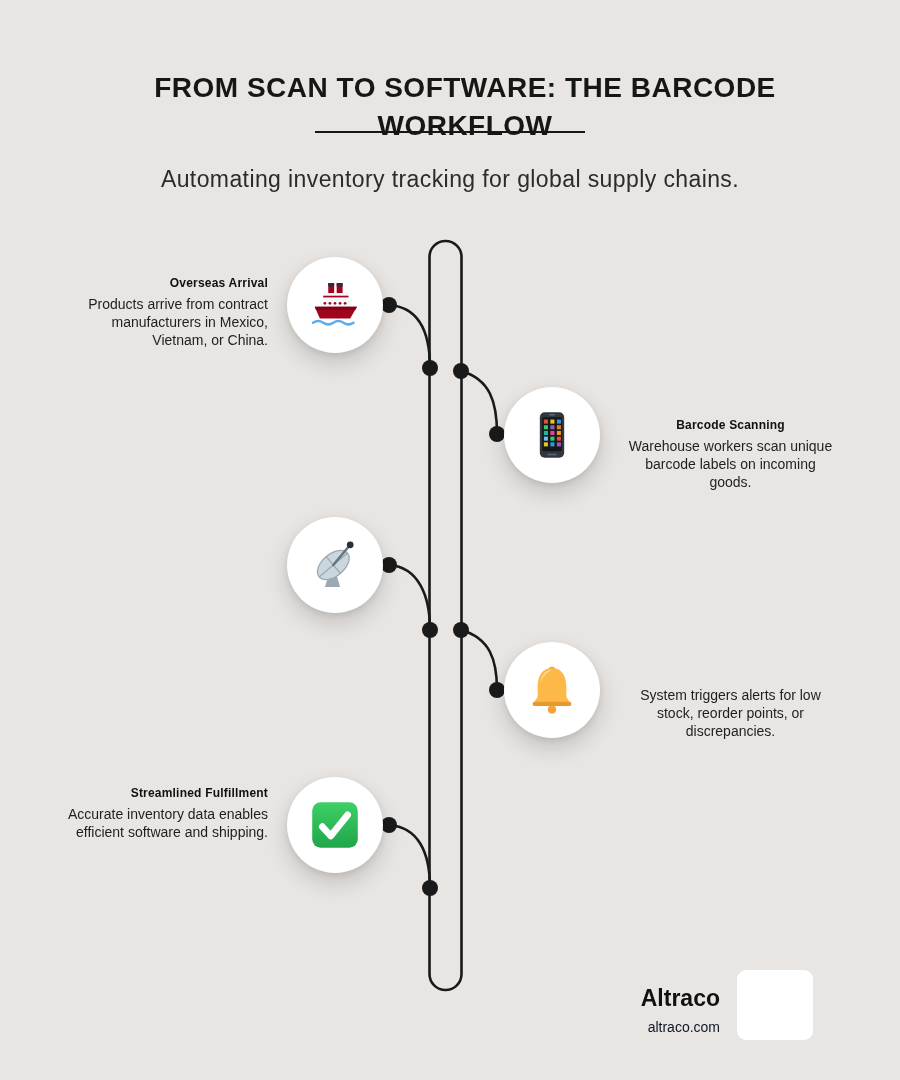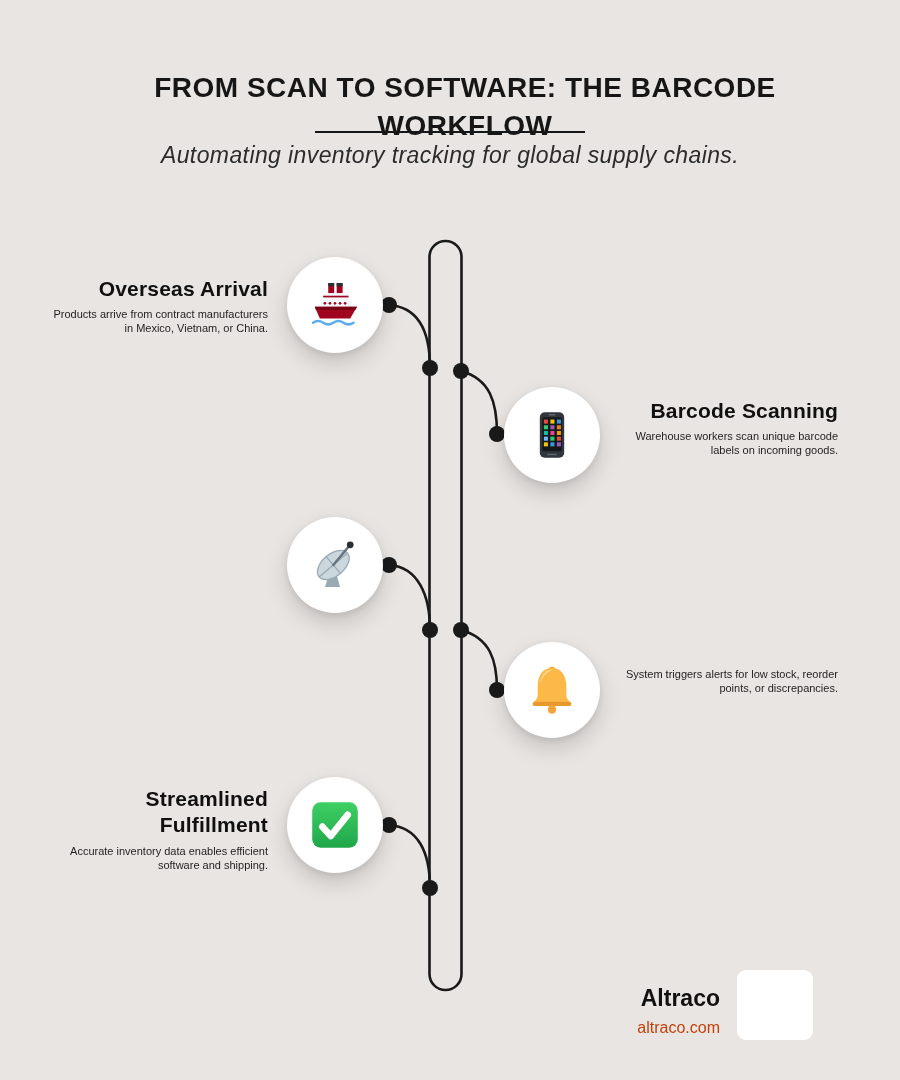--- a/index.html
+++ b/index.html
@@ -16,48 +16,48 @@
     position:absolute;top:54px;left:100px;width:700px;
     margin:15px;text-align:center;
     font-size:28px;line-height:1.35;font-weight:800;
     letter-spacing:0.5px;color:#161616;
   }
   .title-underline{
     position:absolute;top:131px;left:315px;width:270px;height:2px;
     background:#161616;
   }
   .subtitle{
-    position:absolute;top:142px;left:0;width:900px;
+    position:absolute;top:166px;left:0;width:900px;
     margin:0;text-align:center;
-    font-size:23px;font-weight:400;letter-spacing:0.4px;color:#2b2b2b;font-style:italic;
+    font-size:23px;font-weight:400;letter-spacing:0.4px;color:#2b2b2b;
   }
   
   .timeline-svg{position:absolute;top:0;left:0;pointer-events:none;}
   
   .step-text{position:absolute;width:215px;}
   .step-text.left-side{text-align:right;}
-  .step-text.right-side{text-align:right;}
+  .step-text.right-side{text-align:center;margin-top:20px;}
   .step-title{
-    margin:0;font-size:21px;font-weight:800;line-height:1.25;color:#101010;
+    margin:0;font-size:12px;font-weight:800;line-height:1.25;color:#101010;
     letter-spacing:0.2px;
   }
   .step-desc{
-    margin:5px 0 0 0;font-size:11px;line-height:1.28;color:#1f1f1f;
+    margin:5px 0 0 0;font-size:14px;line-height:1.28;color:#1f1f1f;
   }
   
   .badge{
     position:absolute;width:96px;height:96px;border-radius:50%;
     background:#ffffff;
     box-shadow:0 10px 22px rgba(0,0,0,0.16),0 2px 6px rgba(0,0,0,0.08);
     display:flex;align-items:center;justify-content:center;
   }
   
   .footer-text{position:absolute;right:180px;top:985px;text-align:right;}
   .brand{margin:0;font-size:23px;font-weight:800;color:#111;}
-  .website{margin:7px 0 12px 0;font-size:16px;color:#c2410c;}
+  .website{margin:7px 0 12px 0;font-size:14px;color:#0f172a;}
   .footer-logo{
     position:absolute;left:737px;top:970px;width:76px;height:70px;
     background:#ffffff;border-radius:9px;
   }
 </style>
 </head>
 <body>
 
 <div class="page">
 

